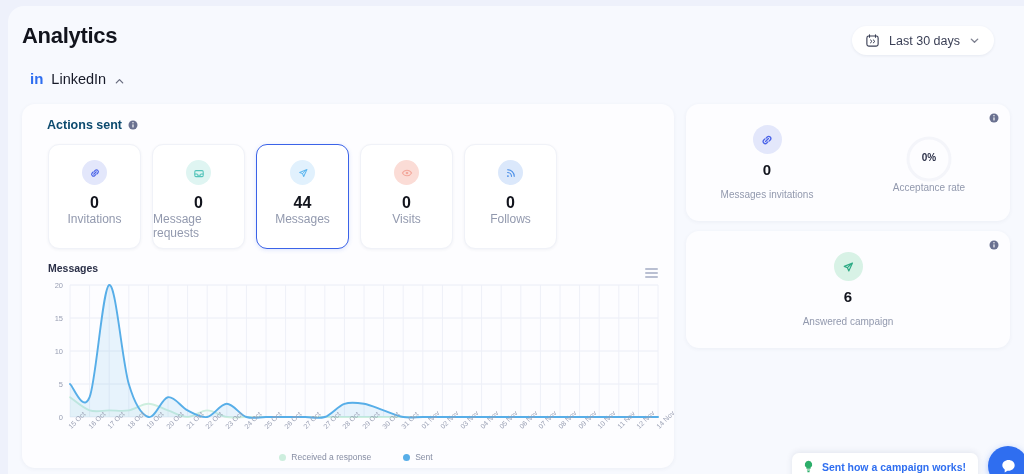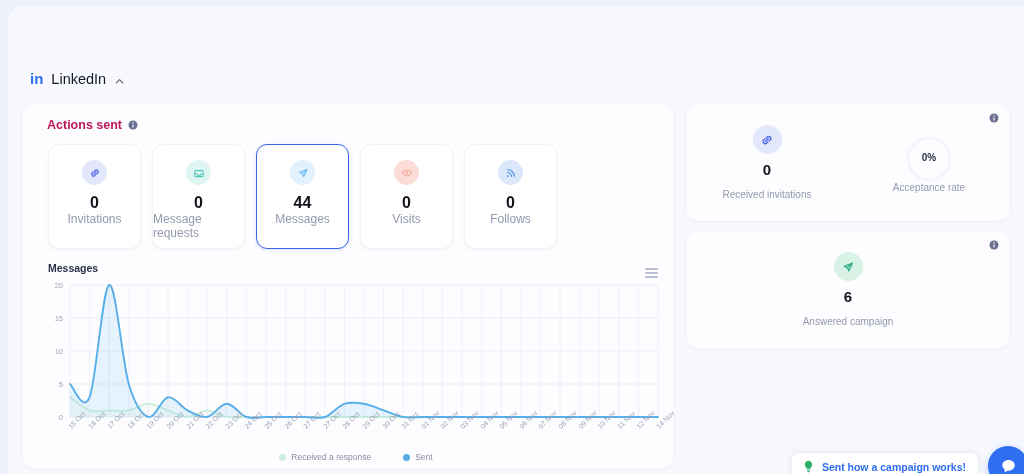--- a/index.html
+++ b/index.html
@@ -47,21 +47,21 @@
   .left-panel {
     position: absolute; left: 14px; top: 98px;
     width: 652px; height: 364px;
     background: #fdfdff; border-radius: 13px;
     box-shadow: 0 1px 4px rgba(50,60,100,.06);
   }
   .section-head {
     position: absolute; left: 25px; top: 14px;
     display: flex; align-items: center; gap: 6px;
   }
-  .section-head .t { font-size: 12.5px; font-weight: bold; color: #be185d; }
+  .section-head .t { font-size: 12.5px; font-weight: bold; color: #0c4a6e; }
   .info-ico { width: 10px; height: 10px; display: block; }
 
   
   .cards { position: absolute; left: 26px; top: 40px; display: flex; gap: 11px; }
   .card {
     width: 93px; height: 105px;
     background: #fff; border-radius: 11px;
     border: 1px solid #f0f2f8;
     box-shadow: 0 1px 3px rgba(50,60,100,.06);
     display: flex; flex-direction: column; align-items: center;
@@ -127,20 +127,35 @@
     width: 40px; height: 40px; border-radius: 50%;
     background: #2f6ef0; display: flex; align-items: center; justify-content: center;
     box-shadow: 0 2px 7px rgba(47,110,240,.35); cursor: pointer;
   }
 </style>
 </head>
 <body>
 
 <div class="page">
 
+  <div class="header">
+    <div class="page-title">Analytics</div>
+
+    <div class="daterange">
+      <svg class="cal-ico" viewBox="0 0 20 20">
+        <rect x="2.5" y="4" width="15" height="13.5" rx="2.5" fill="none" stroke="#3a3f55" stroke-width="1.5"></rect>
+        <path d="M6 2.5v3M14 2.5v3" stroke="#3a3f55" stroke-width="1.5" stroke-linecap="round"></path>
+        <path d="M7.2 9.2l2.2 2-2.2 2M11 9.2l2.2 2-2.2 2" fill="none" stroke="#3a3f55" stroke-width="1.3" stroke-linecap="round" stroke-linejoin="round"></path>
+      </svg>
+      <span class="lbl">Last 30 days</span>
+      <svg class="chev" viewBox="0 0 12 12">
+        <path d="M2.5 4.5L6 8l3.5-3.5" fill="none" stroke="#3a3f55" stroke-width="1.5" stroke-linecap="round" stroke-linejoin="round"></path>
+      </svg>
+    </div>
+  </div>
 
   <div class="platform">
     <i class="li-ico">in</i>
     <span class="name">LinkedIn</span>
     <svg class="caret-up" viewBox="0 0 12 12">
       <path d="M2.5 7.5L6 4l3.5 3.5" fill="none" stroke="#2b3048" stroke-width="1.4" stroke-linecap="round" stroke-linejoin="round"></path>
     </svg>
   </div>
 
   <div class="left-panel">
@@ -321,21 +336,21 @@
     <div class="rp-body">
       <div class="rp-half">
         <div class="rp-bubble" id="rb0" style="background: rgb(227, 231, 251);">
             <svg width="16" height="16" viewBox="0 0 20 20">
               <path d="M8.2 11.8l3.6-3.6" fill="none" stroke="#4a63e8" stroke-width="1.6" stroke-linecap="round" stroke-linejoin="round"></path>
               <path d="M7.4 8.6L6 10a2.6 2.6 0 003.7 3.7l1.4-1.4" fill="none" stroke="#4a63e8" stroke-width="1.6" stroke-linecap="round" stroke-linejoin="round"></path>
               <path d="M12.6 11.4L14 10a2.6 2.6 0 00-3.7-3.7L8.9 7.7" fill="none" stroke="#4a63e8" stroke-width="1.6" stroke-linecap="round" stroke-linejoin="round"></path>
             </svg>
           </div>
         <div class="rp-val">0</div>
-        <div class="rp-cap">Received invitations</div>
+        <div class="rp-cap">Messages invitations</div>
       </div>
       <div class="rp-half">
         <div class="gauge-box" id="g0">
             <svg class="gauge-svg" width="52" height="52" viewBox="0 0 52 52">
               <circle cx="26" cy="26" r="21" fill="none" stroke="#f4f5fa" stroke-width="3"></circle>
             </svg>
           <span class="gauge-pct">0%</span>
         </div>
         <div class="rp-cap">Acceptance rate</div>
       </div>

